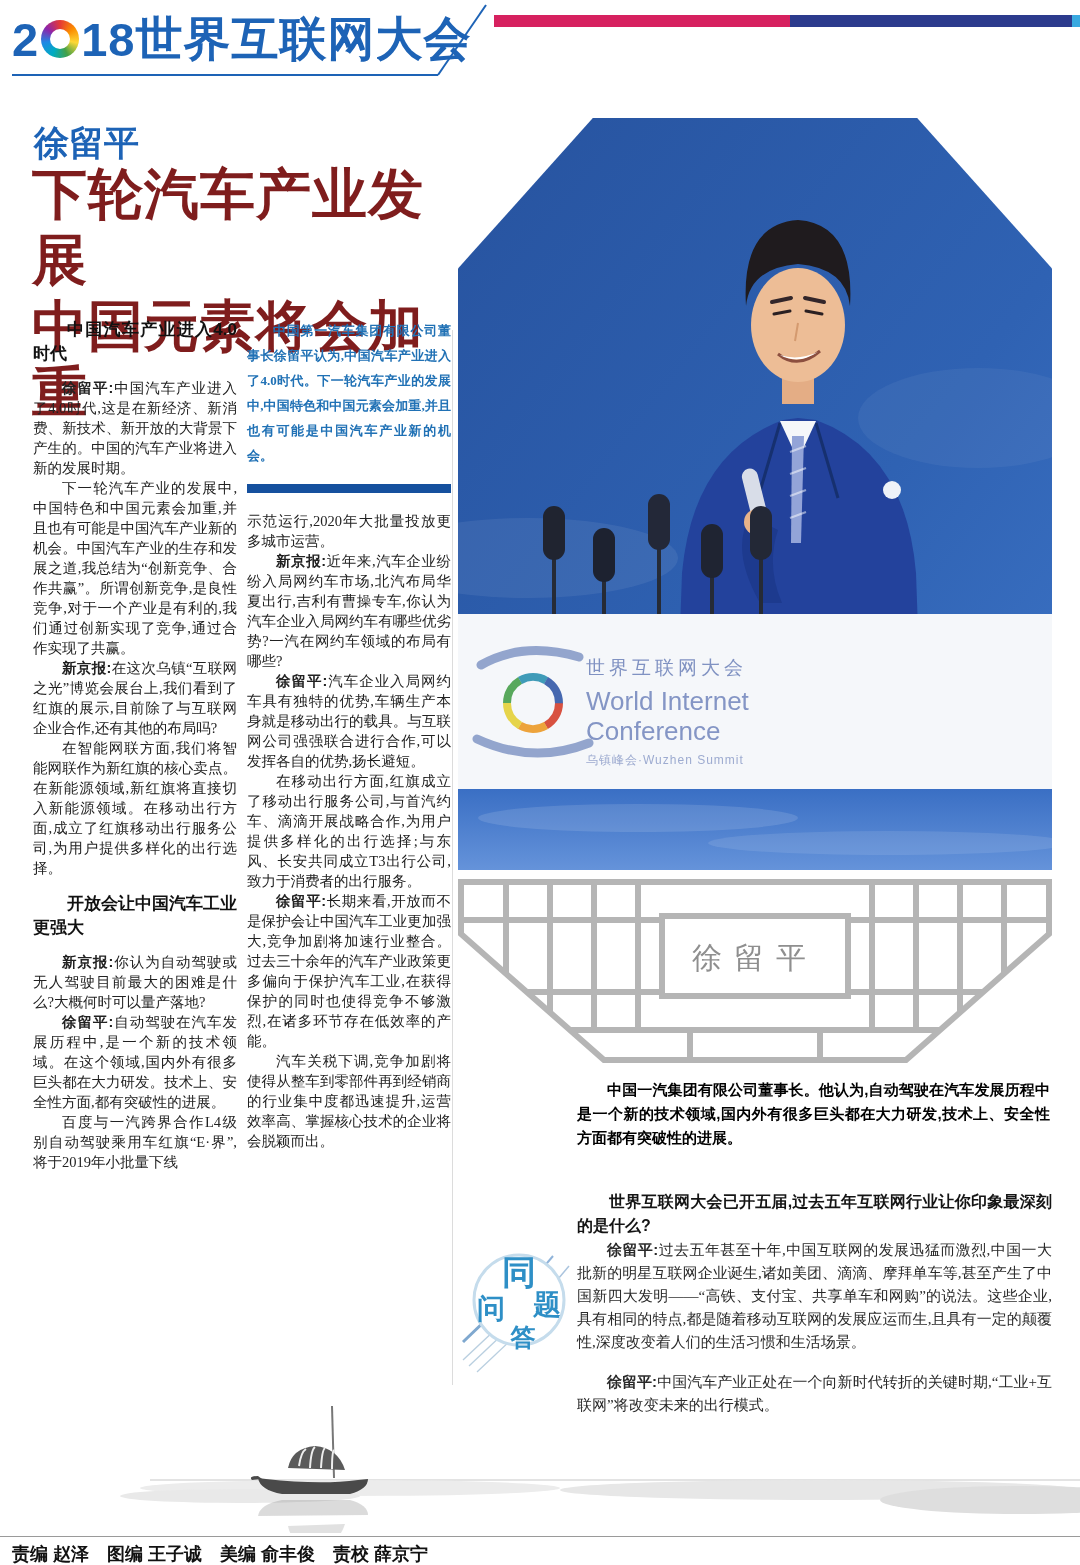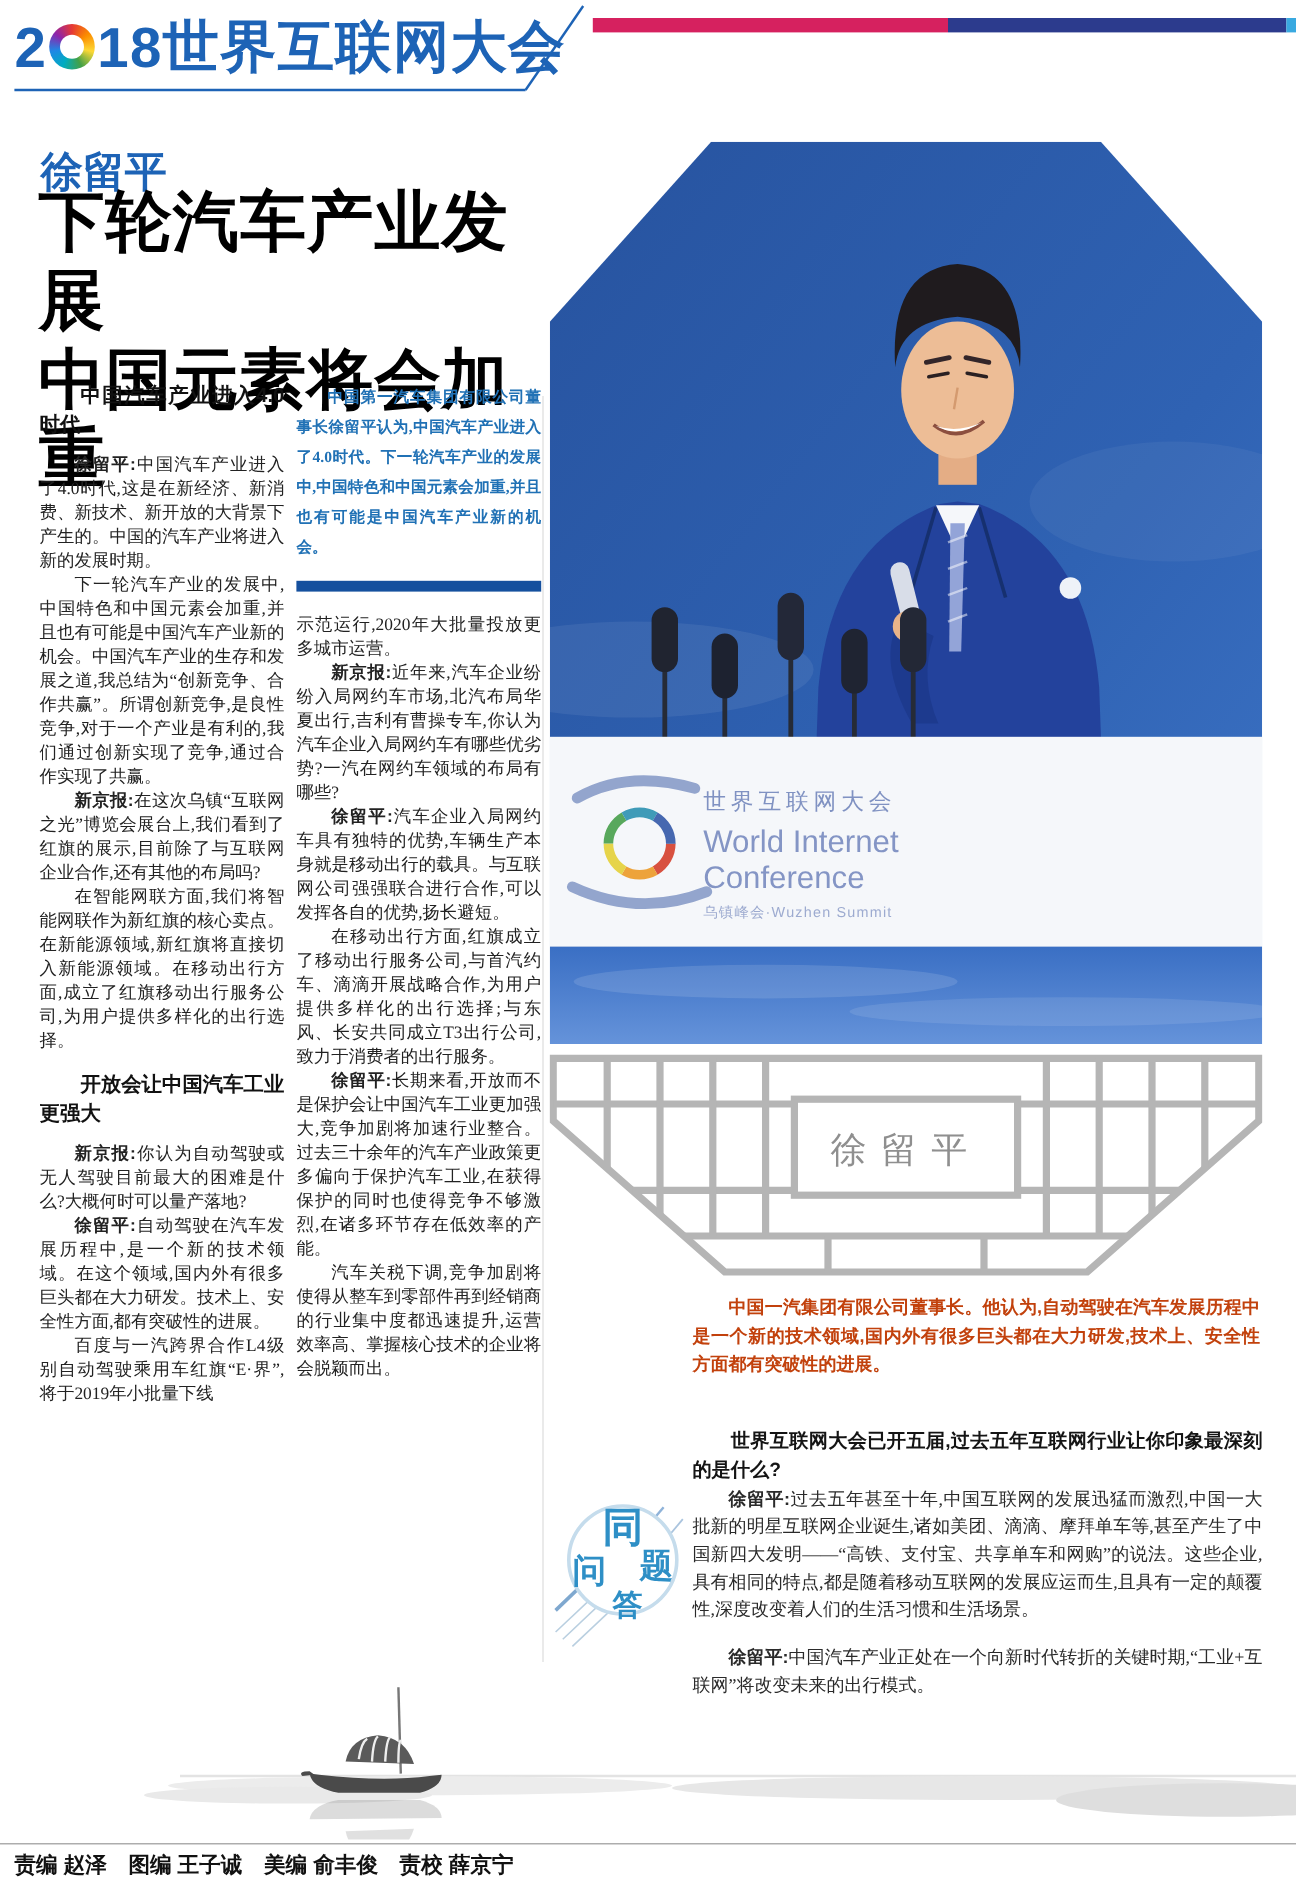--- a/index.html
+++ b/index.html
@@ -14,22 +14,22 @@
   .masthead{position:absolute;left:12px;top:4px;height:70px;display:flex;align-items:center;
             font-family:"Liberation Sans","DejaVu Sans",sans-serif;font-weight:800;
             font-size:47px;color:var(--accent_blue);letter-spacing:1px;white-space:nowrap;z-index:2;}
   .ring{display:inline-block;width:38px;height:38px;border-radius:50%;margin:0 2px;position:relative;
         background:conic-gradient(#e53935,#fb8c00,#fdd835,#43a047,#00acc1,#1e88e5,#8e24aa,#e53935);}
   .ring::after{content:"";position:absolute;inset:9px;background:#fff;border-radius:50%;}
   .header-decor{position:absolute;left:0;top:0;width:1080px;height:95px;z-index:1;}
   
   .kicker{position:absolute;left:34px;top:120px;font-family:"Liberation Sans","DejaVu Sans",sans-serif;
           font-weight:800;font-size:35px;color:var(--accent_blue);}
-  .headline{position:absolute;left:32px;top:152px;width:430px;font-weight:800;font-size:55px;
-            line-height:66px;color:#000000;letter-spacing:1px;}
+  .headline{position:absolute;left:32px;top:162px;width:430px;font-weight:800;font-size:55px;
+            line-height:66px;color:#7f1d1d;letter-spacing:1px;}
   
   .col{position:absolute;top:318px;width:204px;font-size:14.5px;line-height:20px;text-align:justify;}
   .col1{left:33px;}
   .col2{left:247px;}
   .para{margin:0;text-indent:2em;}
   .para .lead{font-family:"Liberation Sans","DejaVu Sans",sans-serif;font-weight:700;}
   .subhead{font-family:"Liberation Sans","DejaVu Sans",sans-serif;font-weight:800;font-size:17px;
            line-height:24px;margin:14px 0 12px 0;text-indent:2em;color:#111;}
   .subhead:first-child{margin-top:0;}
   .lede{color:var(--lede_blue);font-size:13px;line-height:25px;text-indent:2em;margin:0;text-align:justify;font-weight:bold;}
@@ -38,21 +38,21 @@
           font-weight:700;font-size:14.5px;line-height:24px;text-indent:0;}
   .col-rule{position:absolute;left:452px;top:330px;width:1px;height:1055px;background:#dcdcdc;}
   
   .photo{position:absolute;left:458px;top:118px;width:594px;height:752px;
          clip-path:polygon(22.7% 0,77.3% 0,100% 20%,100% 100%,0 100%,0 20%);}
   
   .lattice{position:absolute;left:458px;top:874px;width:594px;height:196px;}
   
   .caption{position:absolute;left:577px;top:1078px;width:473px;
            font-family:"Liberation Sans","DejaVu Sans",sans-serif;font-weight:700;
-           font-size:15px;line-height:24px;text-indent:2em;text-align:justify;color:#c2410c;}
+           font-size:15px;line-height:24px;text-indent:2em;text-align:justify;color:#000000;}
   
   .badge{position:absolute;left:455px;top:1238px;width:130px;height:140px;}
   .qa{position:absolute;left:577px;top:1190px;width:475px;}
   .qa .q{font-family:"Liberation Sans","DejaVu Sans",sans-serif;font-weight:700;font-size:16px;
          line-height:24px;margin:0;text-indent:2em;text-align:justify;color:#141414;}
   .qa .a{font-size:15px;line-height:23px;margin:0 0 16px 0;text-indent:2em;text-align:justify;color:#2a2a2a;}
   .qa .a .lead{font-family:"Liberation Sans","DejaVu Sans",sans-serif;font-weight:700;}
   
   .boat{position:absolute;left:0;top:1388px;width:1080px;height:145px;}
   

